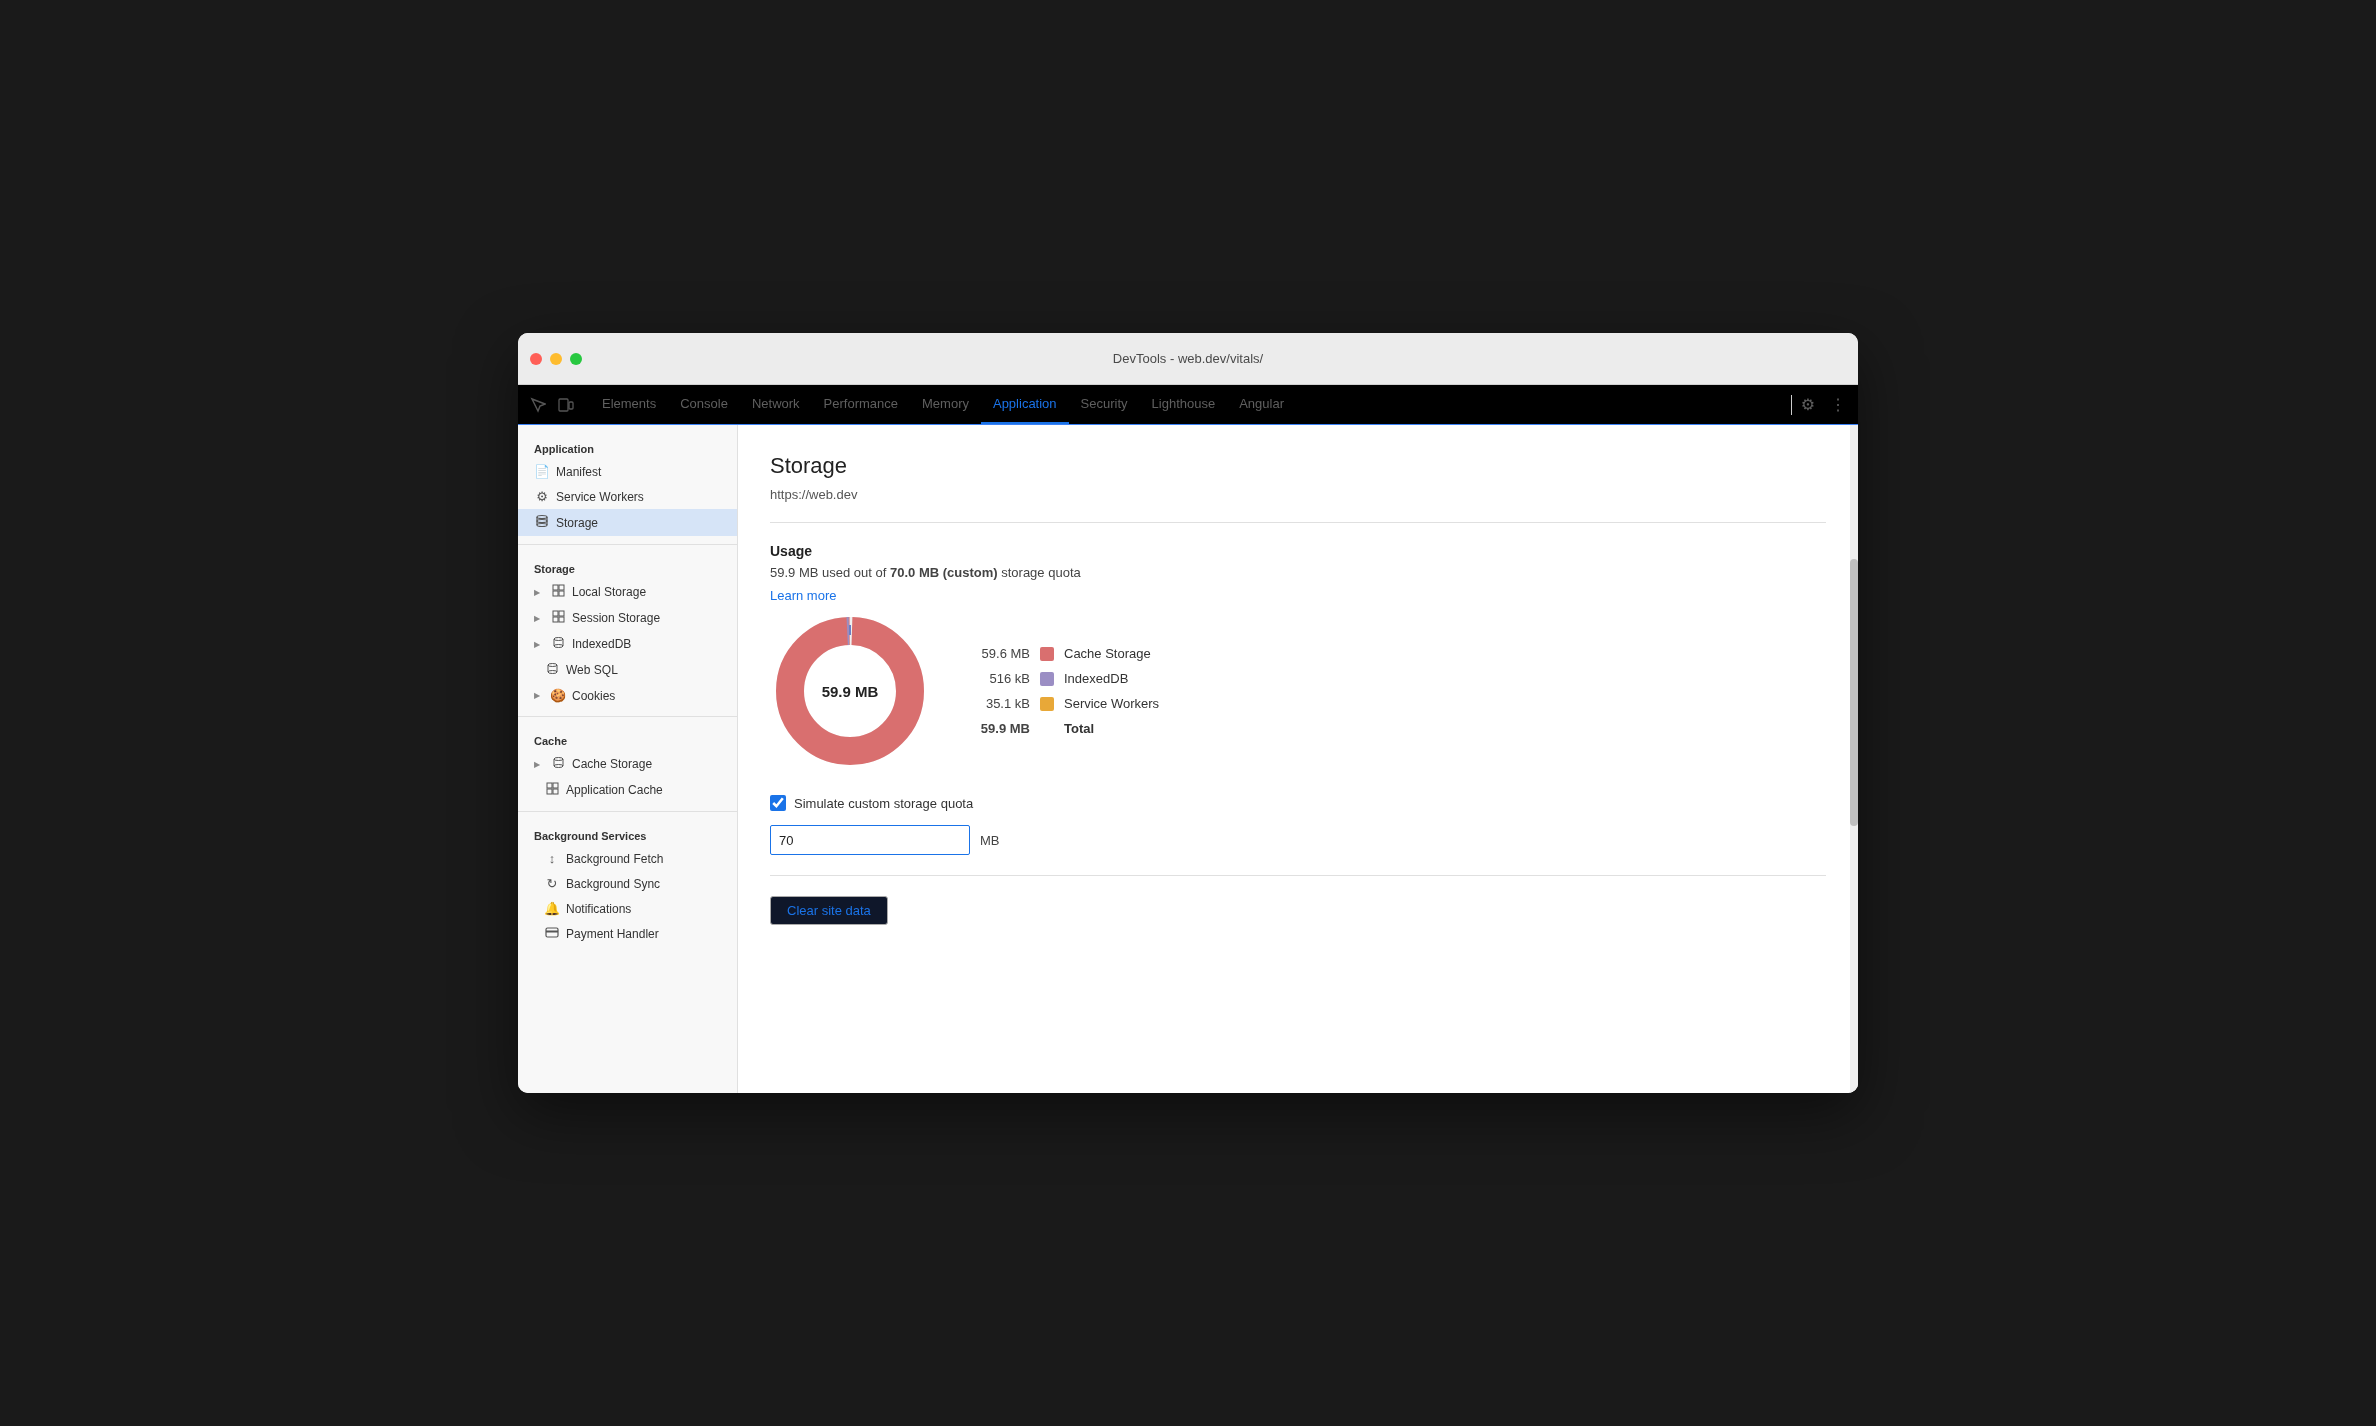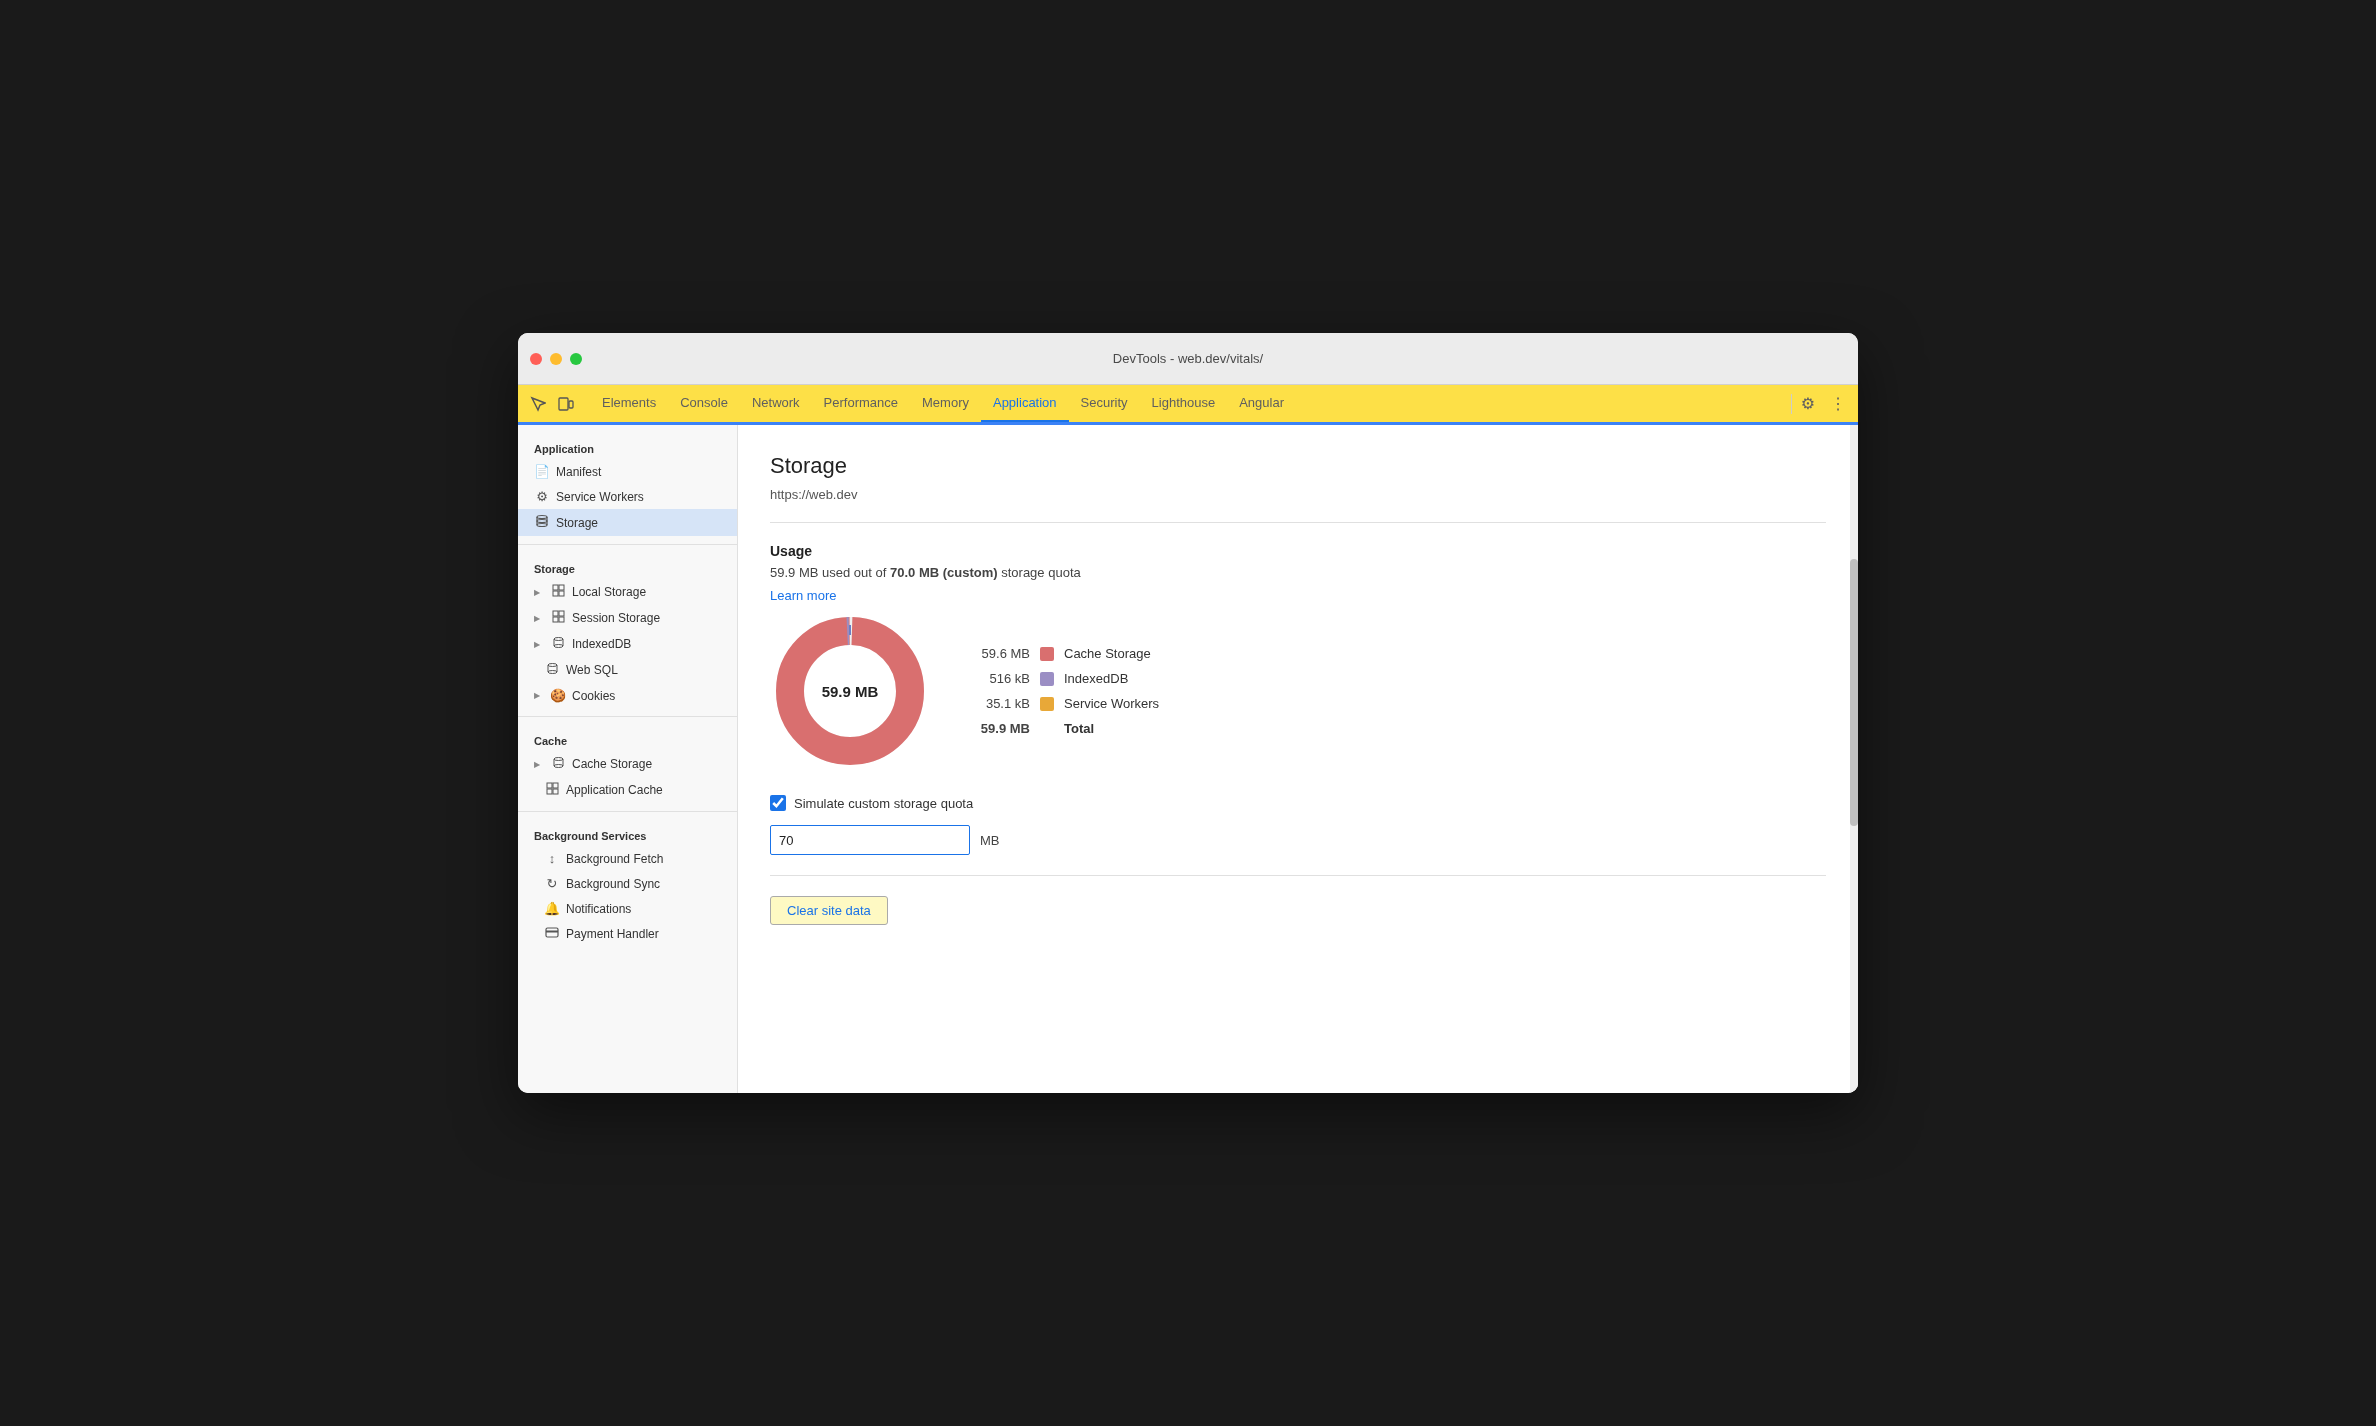--- a/index.html
+++ b/index.html
@@ -45,22 +45,22 @@
     .tl-green { background: #28c840; }
     .titlebar-text {
       position: absolute;
       left: 50%;
       transform: translateX(-50%);
       font-size: 13px;
       color: #4a4a4a;
     }
     
     .tabbar {
-      background: #fde047;
-      border-bottom: 3px solid #3b82f6;
+      background: #000000;
+      border-bottom: 1px solid #3b82f6;
       display: flex;
       align-items: center;
       height: 40px;
       padding: 0 8px;
       justify-content: flex-end;
     }
     .devtools-icons {
       display: flex;
       gap: 4px;
       margin-right: 12px;
@@ -299,21 +299,21 @@
       color: #222;
       outline: none;
     }
     .quota-unit {
       font-size: 13px;
       color: #444;
     }
     
     .clear-btn {
       border: 1px solid #aaa;
-      background: #fef9c3;
+      background: #0f172a;
       border-radius: 3px;
       padding: 6px 16px;
       font-size: 13px;
       color: #1a73e8;
       cursor: pointer;
     }
     
     .sidebar::-webkit-scrollbar { width: 6px; }
     .sidebar::-webkit-scrollbar-track { background: transparent; }
     .sidebar::-webkit-scrollbar-thumb { background: #ccc; border-radius: 3px; }

